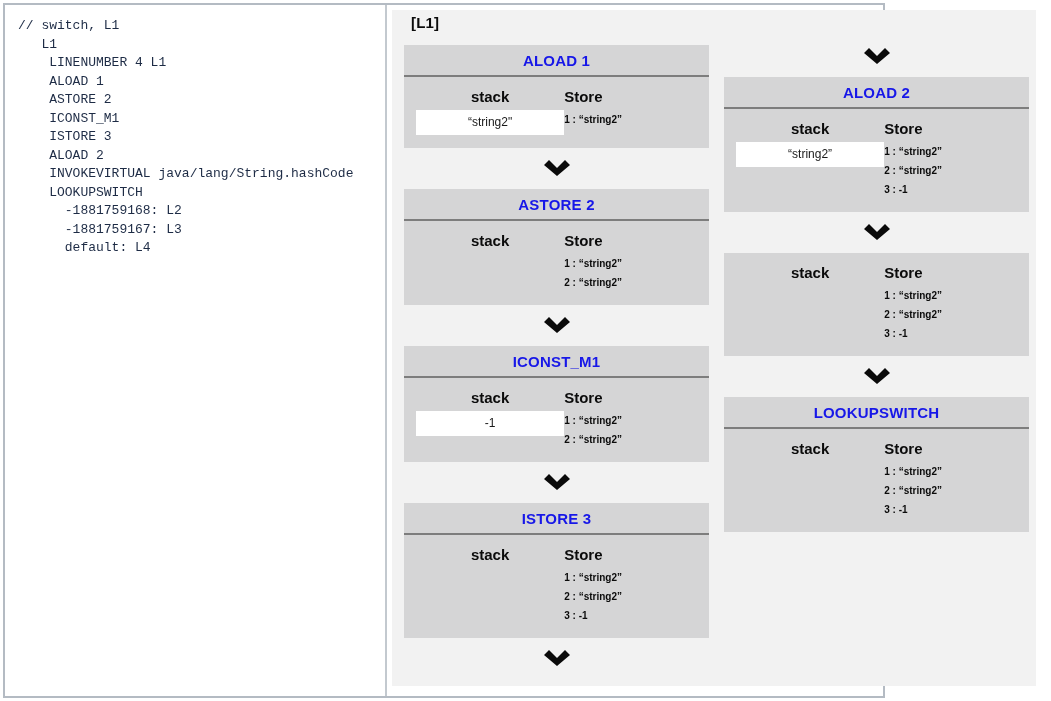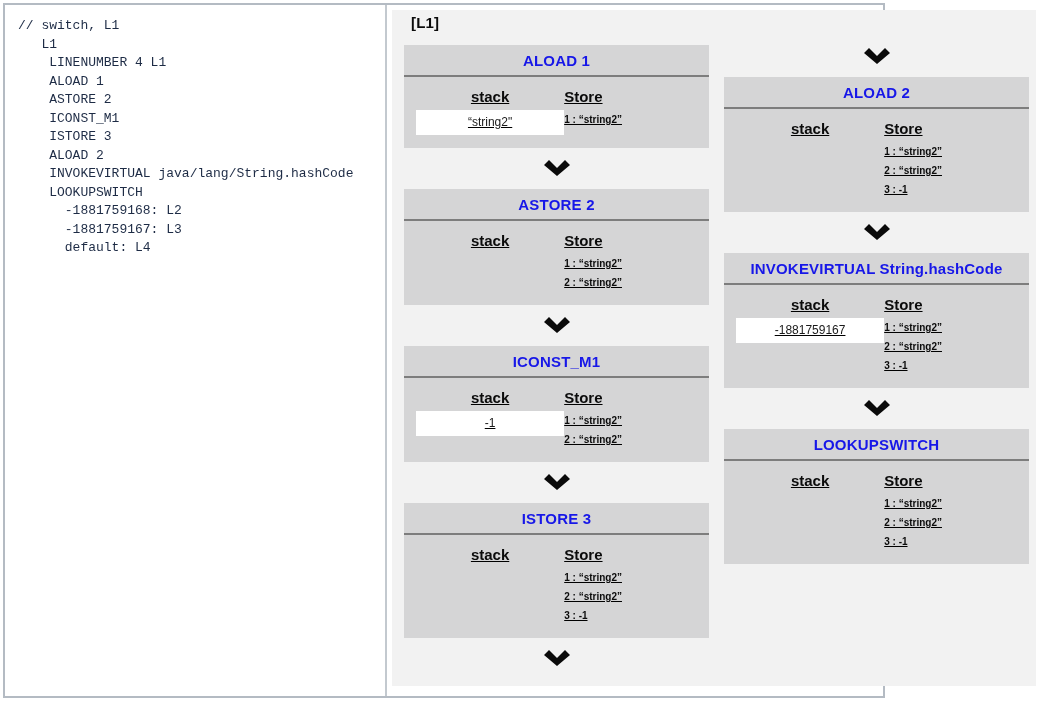--- a/index.html
+++ b/index.html
@@ -80,21 +80,20 @@
     text-align: center;
     color: #1717e8;
     font-weight: 700;
     font-size: 15px;
     border-bottom: 2px solid #7d7d7d;
     letter-spacing: 0.2px;
   }
   .card-body {
     display: flex;
     padding: 10px 8px 13px 12px;
-    text-decoration: underline;
   }
   .stack-cell {
     width: 52%;
     display: flex;
     flex-direction: column;
     align-items: center;
   }
   .store-cell {
     flex: 1;
     text-align: left;
@@ -225,40 +224,39 @@
           <div class="arrow">
             <svg width="26" height="16" viewBox="0 0 26 16" aria-hidden="true">
               <polygon points="0,5 5,0 13,8 21,0 26,5 13,16" fill="#0a0a0a"></polygon>
             </svg>
           </div>
           <div class="card">
             <div class="card-title">ALOAD 2</div>
             <div class="card-body">
               <div class="stack-cell">
                 <div class="cell-label">stack</div>
-              </div>
-              <div class="store-cell">
-                <div class="cell-label">Store</div>
-                <div class="store-entry">1 : “string2”</div>
-                <div class="store-entry">2 : “string2”</div>
-                <div class="store-entry">3 : -1</div>
-              </div>
-            </div>
-          </div>
-          <div class="arrow">
-            <svg width="26" height="16" viewBox="0 0 26 16" aria-hidden="true">
-              <polygon points="0,5 5,0 13,8 21,0 26,5 13,16" fill="#0a0a0a"></polygon>
-            </svg>
-          </div>
-          <div class="card">
-            <div class="card-title">INVOKEVIRTUAL String.hashCode</div>
-            <div class="card-body">
-              <div class="stack-cell">
-                <div class="cell-label">stack</div>
-                <div class="stack-box">-1881759167</div>
+                <div class="stack-box">“string2”</div>
+              </div>
+              <div class="store-cell">
+                <div class="cell-label">Store</div>
+                <div class="store-entry">1 : “string2”</div>
+                <div class="store-entry">2 : “string2”</div>
+                <div class="store-entry">3 : -1</div>
+              </div>
+            </div>
+          </div>
+          <div class="arrow">
+            <svg width="26" height="16" viewBox="0 0 26 16" aria-hidden="true">
+              <polygon points="0,5 5,0 13,8 21,0 26,5 13,16" fill="#0a0a0a"></polygon>
+            </svg>
+          </div>
+          <div class="card">
+            <div class="card-body">
+              <div class="stack-cell">
+                <div class="cell-label">stack</div>
               </div>
               <div class="store-cell">
                 <div class="cell-label">Store</div>
                 <div class="store-entry">1 : “string2”</div>
                 <div class="store-entry">2 : “string2”</div>
                 <div class="store-entry">3 : -1</div>
               </div>
             </div>
           </div>
           <div class="arrow">

